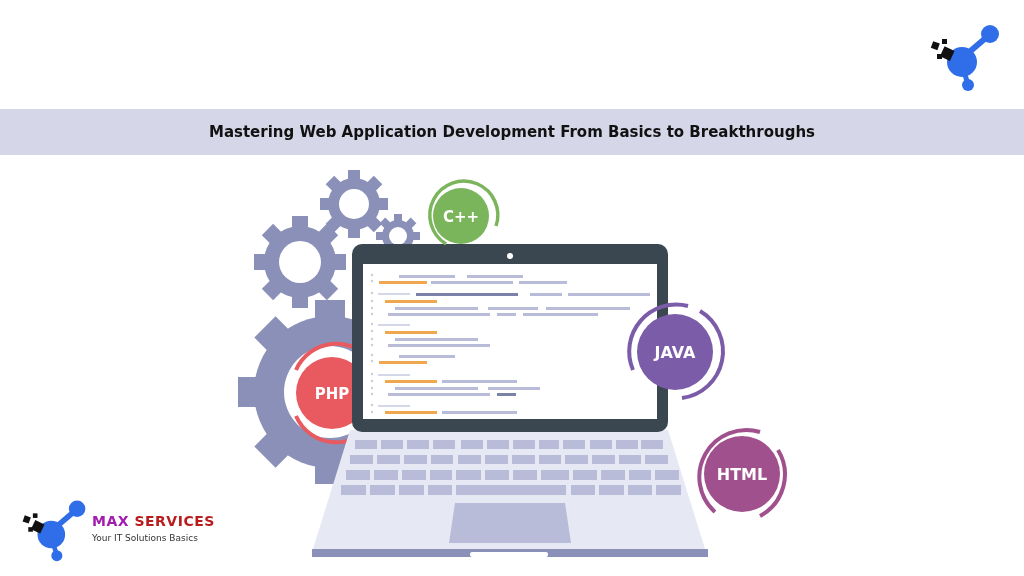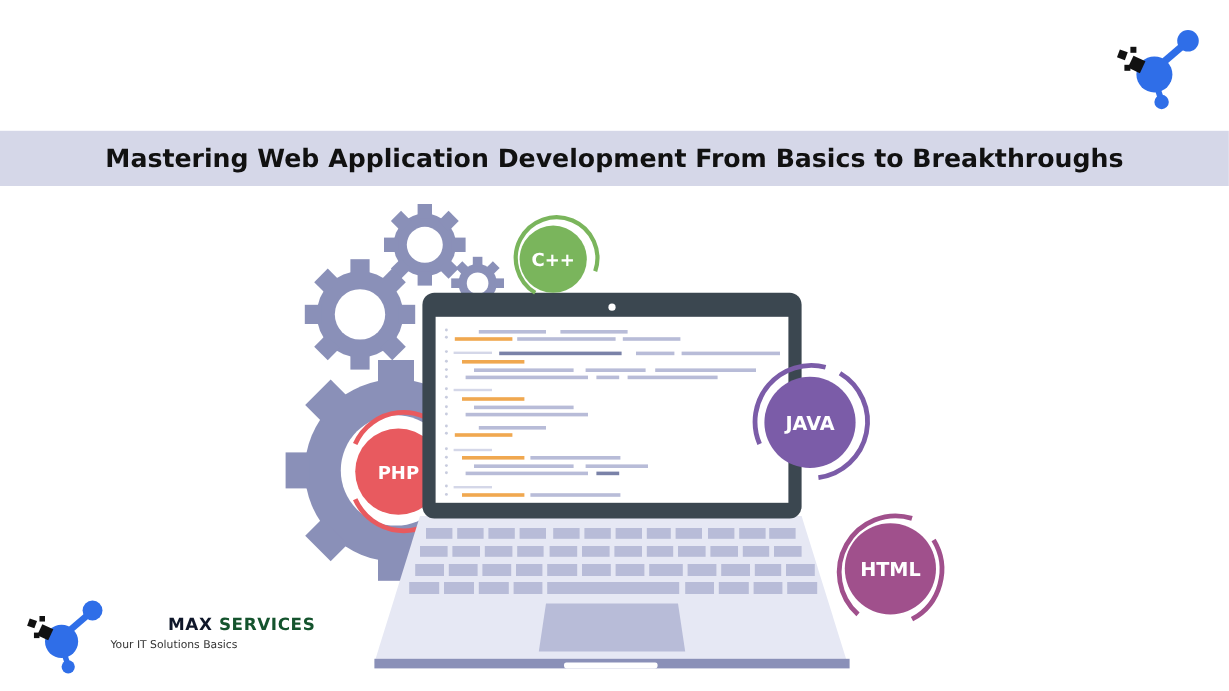--- a/index.html
+++ b/index.html
@@ -1,23 +1,23 @@
 <!DOCTYPE html>
 <html><head>
 <meta charset="utf-8">
 <style>
   html,body{margin:0;padding:0;}
   body{width:1024px;height:576px;background:#ffffff;position:relative;overflow:hidden;font-family:"DejaVu Sans",sans-serif;}
   .banner{position:absolute;left:0;top:109px;width:1024px;height:46px;background:#d5d7e8;display:flex;align-items:center;justify-content:center;}
-  .banner h1{margin:0;font-family:"DejaVu Sans",sans-serif;font-weight:bold;font-size:21px;color:#111111;letter-spacing:0px;}
+  .banner h1{margin:0;font-family:"DejaVu Sans",sans-serif;font-weight:bold;font-size:15px;color:#111111;letter-spacing:0px;}
   .logo-top{position:absolute;left:928px;top:20px;width:76px;height:72px;}
   .brand{position:absolute;left:20px;top:495px;width:210px;height:68px;}
   .brand-name{position:absolute;left:72px;top:18px;font-weight:bold;font-size:14px;letter-spacing:0.5px;white-space:nowrap;}
-  .brand-name .max{color:#0f172a;margin-left:48px;}
-  .brand-name .svc{color:#14532d;}
+  .brand-name .max{color:#a21caf;}
+  .brand-name .svc{color:#b91c1c;}
   .brand-tag{position:absolute;left:72px;top:38px;font-size:9px;color:#333333;white-space:nowrap;}
   .illus{position:absolute;left:0;top:0;width:1024px;height:576px;}
   .badge-text{font-family:"DejaVu Sans",sans-serif;font-weight:bold;fill:#ffffff;}
 </style>
 </head>
 <body>
 
 <div class="logo-top">
   <svg width="76" height="72" viewBox="0 0 76 72">
     <line x1="32" y1="40" x2="60" y2="16" stroke="#2f6ee8" stroke-width="6"></line>

